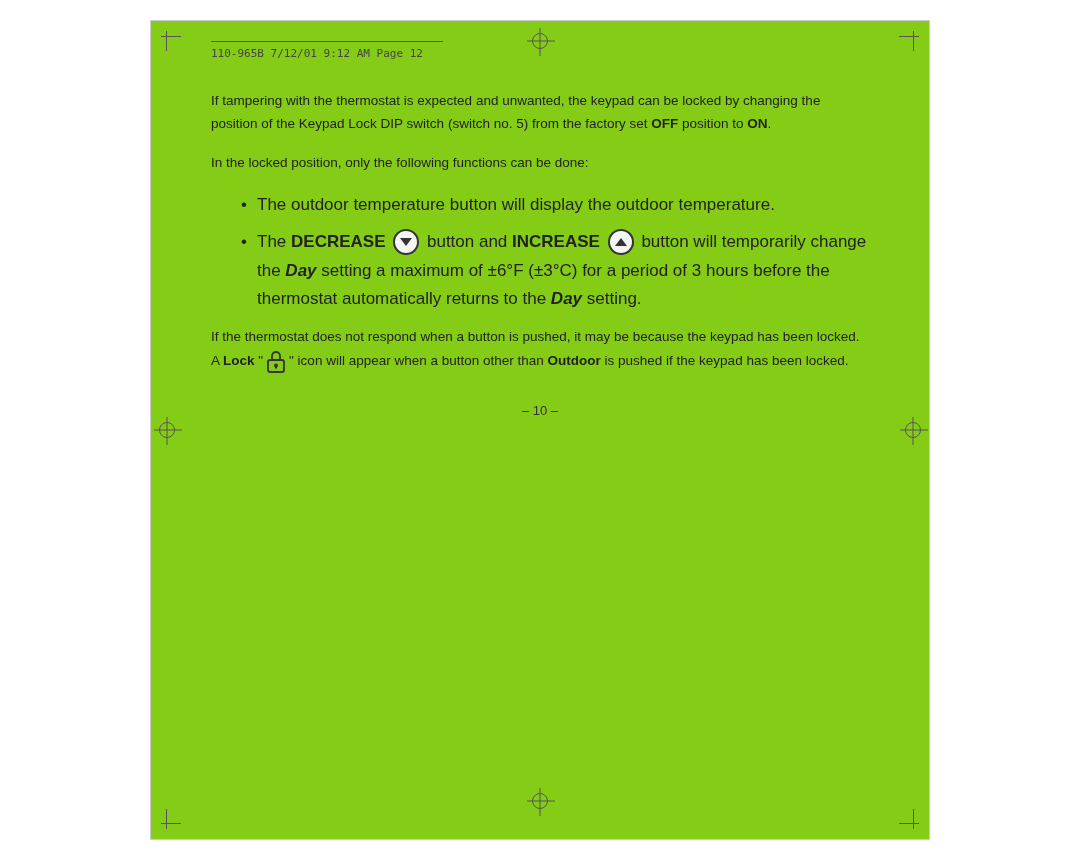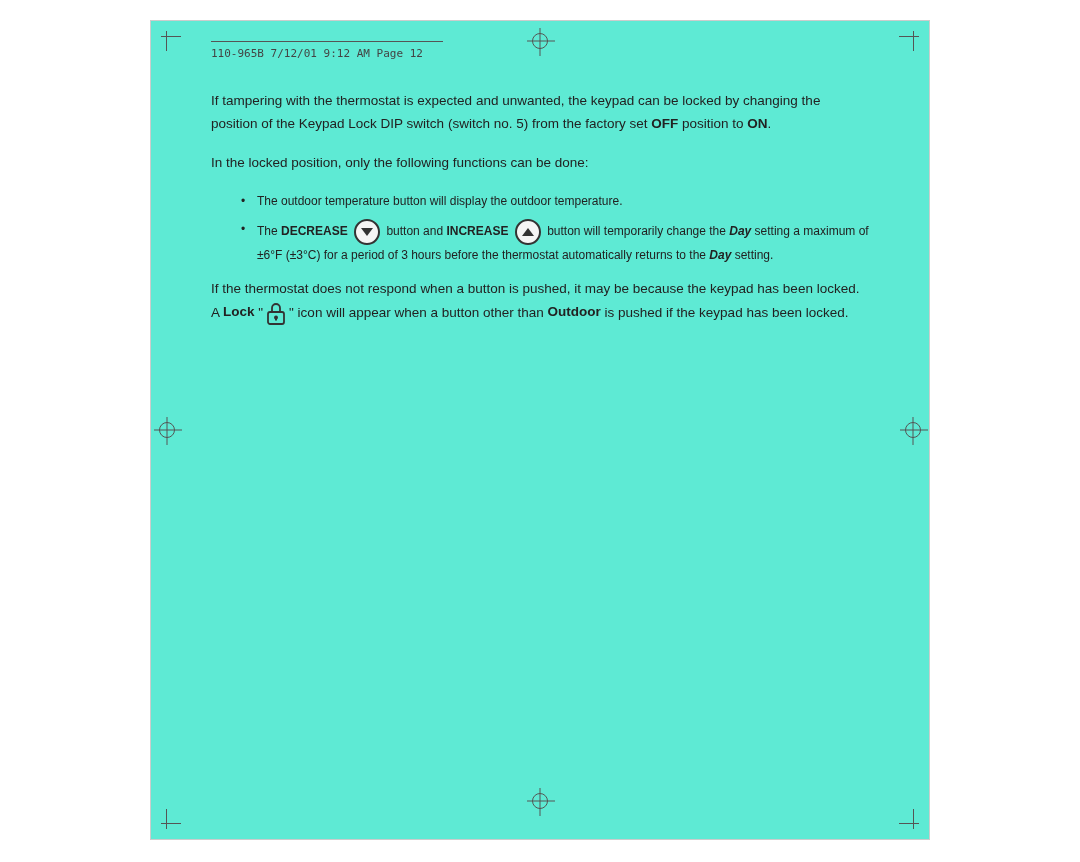--- a/index.html
+++ b/index.html
@@ -16,21 +16,21 @@
       width: 1080px;
     }
 
     .page {
       width: 780px;
       min-height: 820px;
       padding: 20px 60px 40px 60px;
       position: relative;
       border: 1px solid #ccc;
       margin: 20px auto;
-      background: #5eead4;
+      background: #84cc16;
     }
 
     
     .corner-mark {
       position: absolute;
       width: 20px;
       height: 20px;
     }
     .corner-mark::before, .corner-mark::after {
       content: '';
@@ -194,21 +194,21 @@
 
     .bullet-list {
       list-style: none;
       padding-left: 30px;
       margin-bottom: 12px;
     }
 
     .bullet-list li {
       position: relative;
       margin-bottom: 8px;
-      font-size: 12px;
+      font-size: 17px;
       line-height: 1.7;
       padding-left: 16px;
     }
 
     .bullet-list li::before {
       content: '•';
       position: absolute;
       left: 0;
       top: 0;
     }
@@ -336,14 +336,15 @@
           <path d="M7 11 V7 A4 4 0 0 1 15 7 V11" fill="none" stroke="#333" stroke-width="1.8"></path>
 
           <circle cx="11" cy="16.5" r="2" fill="#333"></circle>
           <rect x="10" y="16.5" width="2" height="3" fill="#333"></rect>
         </svg>
       </span><span>" icon will appear when a button other than </span><span class="bold">Outdoor</span><span> is pushed if the keypad has been locked.</span>
     </p>
   </div>
 
   
+  <div class="page-number">– 10 –</div>
 
 </div>
 
 </body></html>

